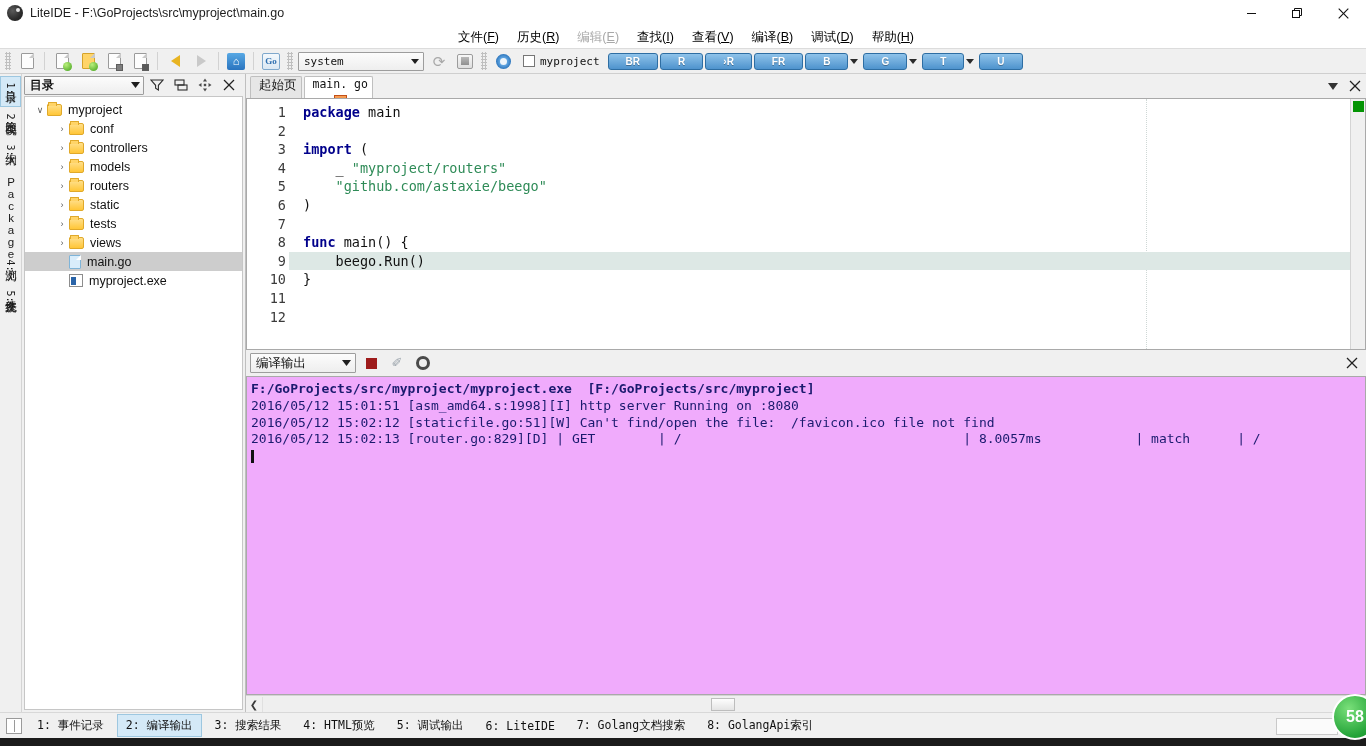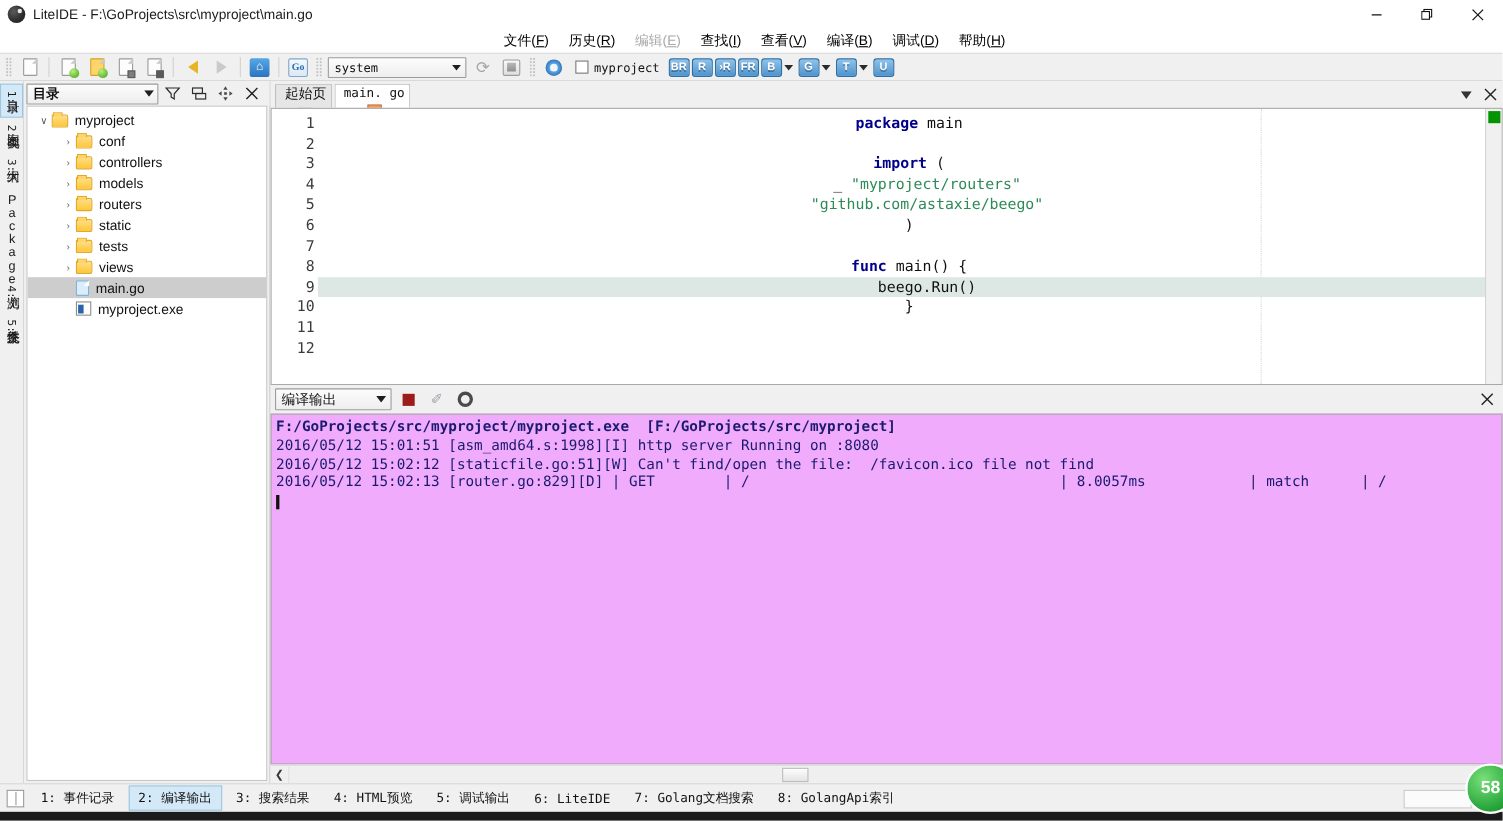--- a/index.html
+++ b/index.html
@@ -195,21 +195,21 @@
     width: 12px; height: 12px;
     background: #fff; border: 1px solid #767676;
     flex: none;
   }
   .chk-lbl {
     font-family: "DejaVu Sans Mono", monospace;
     font-size: 11px; color: #111; white-space: nowrap;
   }
 
   .bbtn {
-    height: 17px; min-width: 19px; padding: 0 1px;
+    height: 17px; min-width: 19px; padding: 0 17px;
     background: linear-gradient(#8fc3ea, #4e93cd);
     border: 1px solid #2e6ea3;
     border-radius: 3px;
     color: #fff; font-size: 10px; font-weight: bold;
     display: flex; align-items: center; justify-content: center;
     font-family: "Liberation Sans", sans-serif;
     margin: 14px 1px; flex: none;
     text-shadow: 0 1px 0 rgba(0,0,0,.3);
   }
   .bcaret {
@@ -422,21 +422,21 @@
     flex: 1; position: relative;
     padding-top: 4px; padding-left: 14px;
     font-family: "DejaVu Sans Mono", monospace;
     font-size: 13.5px;
     overflow: hidden;
     background: #ffffff;
   }
   .cline {
     height: 18.6px; line-height: 18.6px;
     white-space: pre; color: #111;
-    position: relative; z-index: 2; text-align: center;
+    position: relative; z-index: 2;
   }
   .cline.hl::before {
     content: ""; position: absolute;
     left: -14px; top: 0; width: 1200px; height: 18.6px;
     background: #dde8e5; z-index: -1;
   }
   .kw { color: #00008b; font-weight: bold; }
   .str { color: #2e8b57; }
   .plain { color: #111; }
   .vguide {

